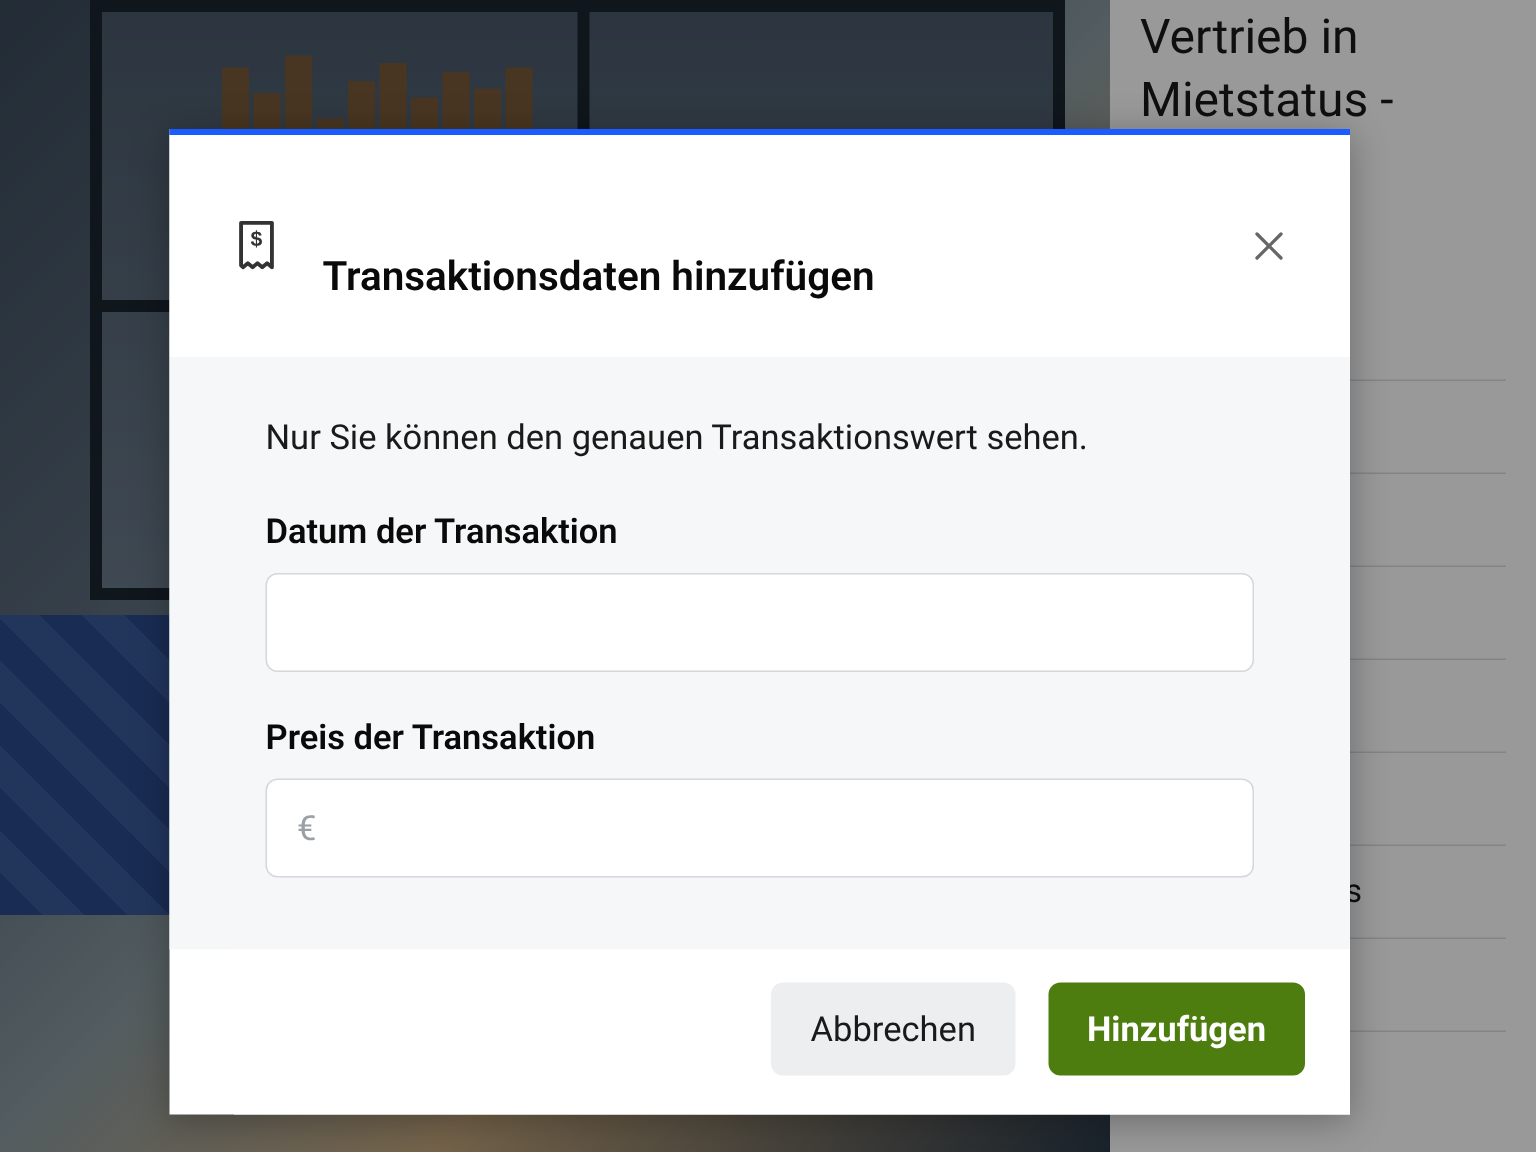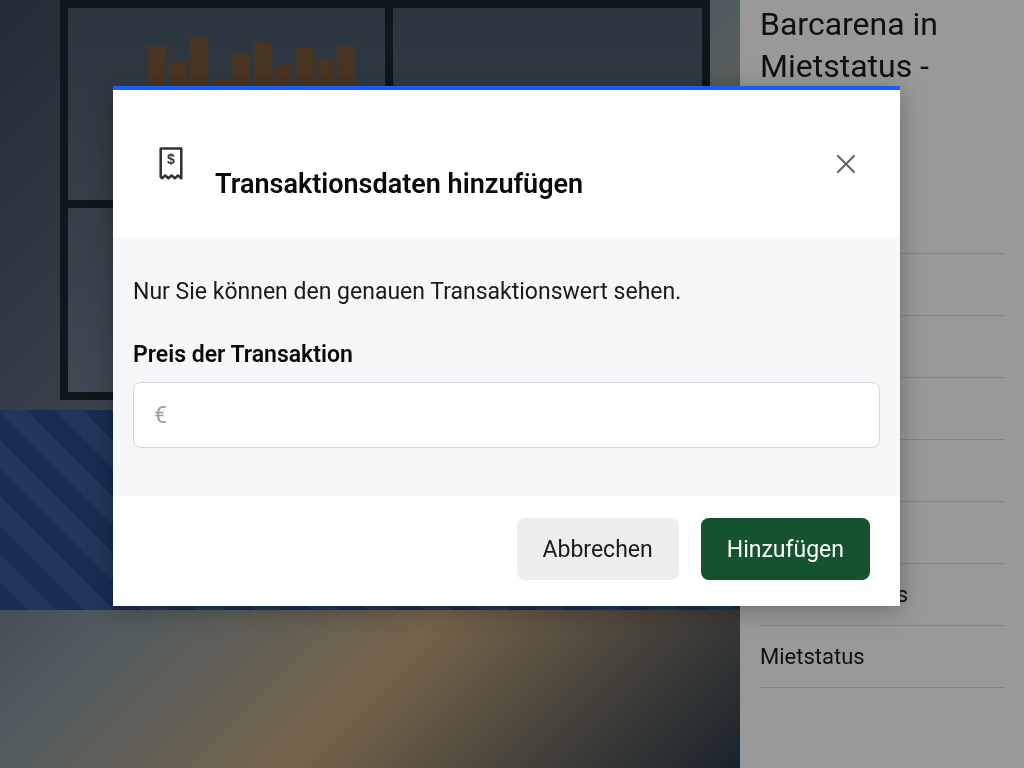--- a/index.html
+++ b/index.html
@@ -154,21 +154,21 @@
       justify-content: center;
       background: none;
       border: none;
       cursor: pointer;
       color: #666;
     }
     .close-btn svg { display: block; }
 
     .modal-body {
       background: #f6f7f8;
-      padding: 40px 20px 44px;
+      padding: 40px 64px 44px;
     }
 
     .info-text {
       font-size: 23px;
       color: #1a1a1a;
       margin-bottom: 36px;
     }
 
     .field-group {
       margin-bottom: 30px;
@@ -215,22 +215,23 @@
       border-radius: 8px;
       border: none;
       cursor: pointer;
       font-family: inherit;
     }
     .btn-secondary {
       background: #eceef0;
       color: #1a1a1a;
     }
     .btn-primary {
-      background: #14532d;
+      background: #4d7c0f;
       color: #fff;
+      font-weight: bold;
     }
   </style>
 </head>
 <body>
 
 <div class="bg-content">
   <div class="bg-image">
     <div class="bg-window">
       <div class="bg-shelf">
         <span style="height:90%"></span>
@@ -242,21 +243,21 @@
           <span style="height:78%"></span>
           <span style="height:88%"></span>
           <span style="height:82%"></span>
           <span style="height:90%"></span>
       </div>
     </div>
     <div class="bg-tiles"></div>
   </div>
   <div class="bg-sidebar">
     <div class="bg-title">
-      <span>Barcarena in</span><br>
+      <span>Vertrieb in</span><br>
       <span>Mietstatus - </span>
     </div>
     <div class="bg-vertrieb">Vertrieb:</div>
     <div class="bg-row">fzimmer</div>
     <div class="bg-row">zimmer</div>
     <div class="bg-row">er</div>
     <div class="bg-row">fläche</div>
     <div class="bg-row">dstück</div>
     <div class="bg-row">hr</div>
     <div class="bg-row">Verkaufsstatus</div>
@@ -281,20 +282,24 @@
           <line x1="3" y1="3" x2="19" y2="19"></line>
           <line x1="19" y1="3" x2="3" y2="19"></line>
         </svg>
       </span>
     </button>
   </div>
 
   <div class="modal-body">
     <p class="info-text">Nur Sie können den genauen Transaktionswert sehen.</p>
 
+    <div class="field-group">
+      <label class="field-label">Datum der Transaktion</label>
+      <input type="text" class="text-input" value="" style="">
+    </div>
 
     <div class="field-group">
       <label class="field-label">Preis der Transaktion</label>
       <input type="text" class="text-input" placeholder="€" style="">
     </div>
   </div>
 
   <div class="modal-footer">
     <button class="btn btn-secondary">Abbrechen</button>
     <button class="btn btn-primary">Hinzufügen</button>

